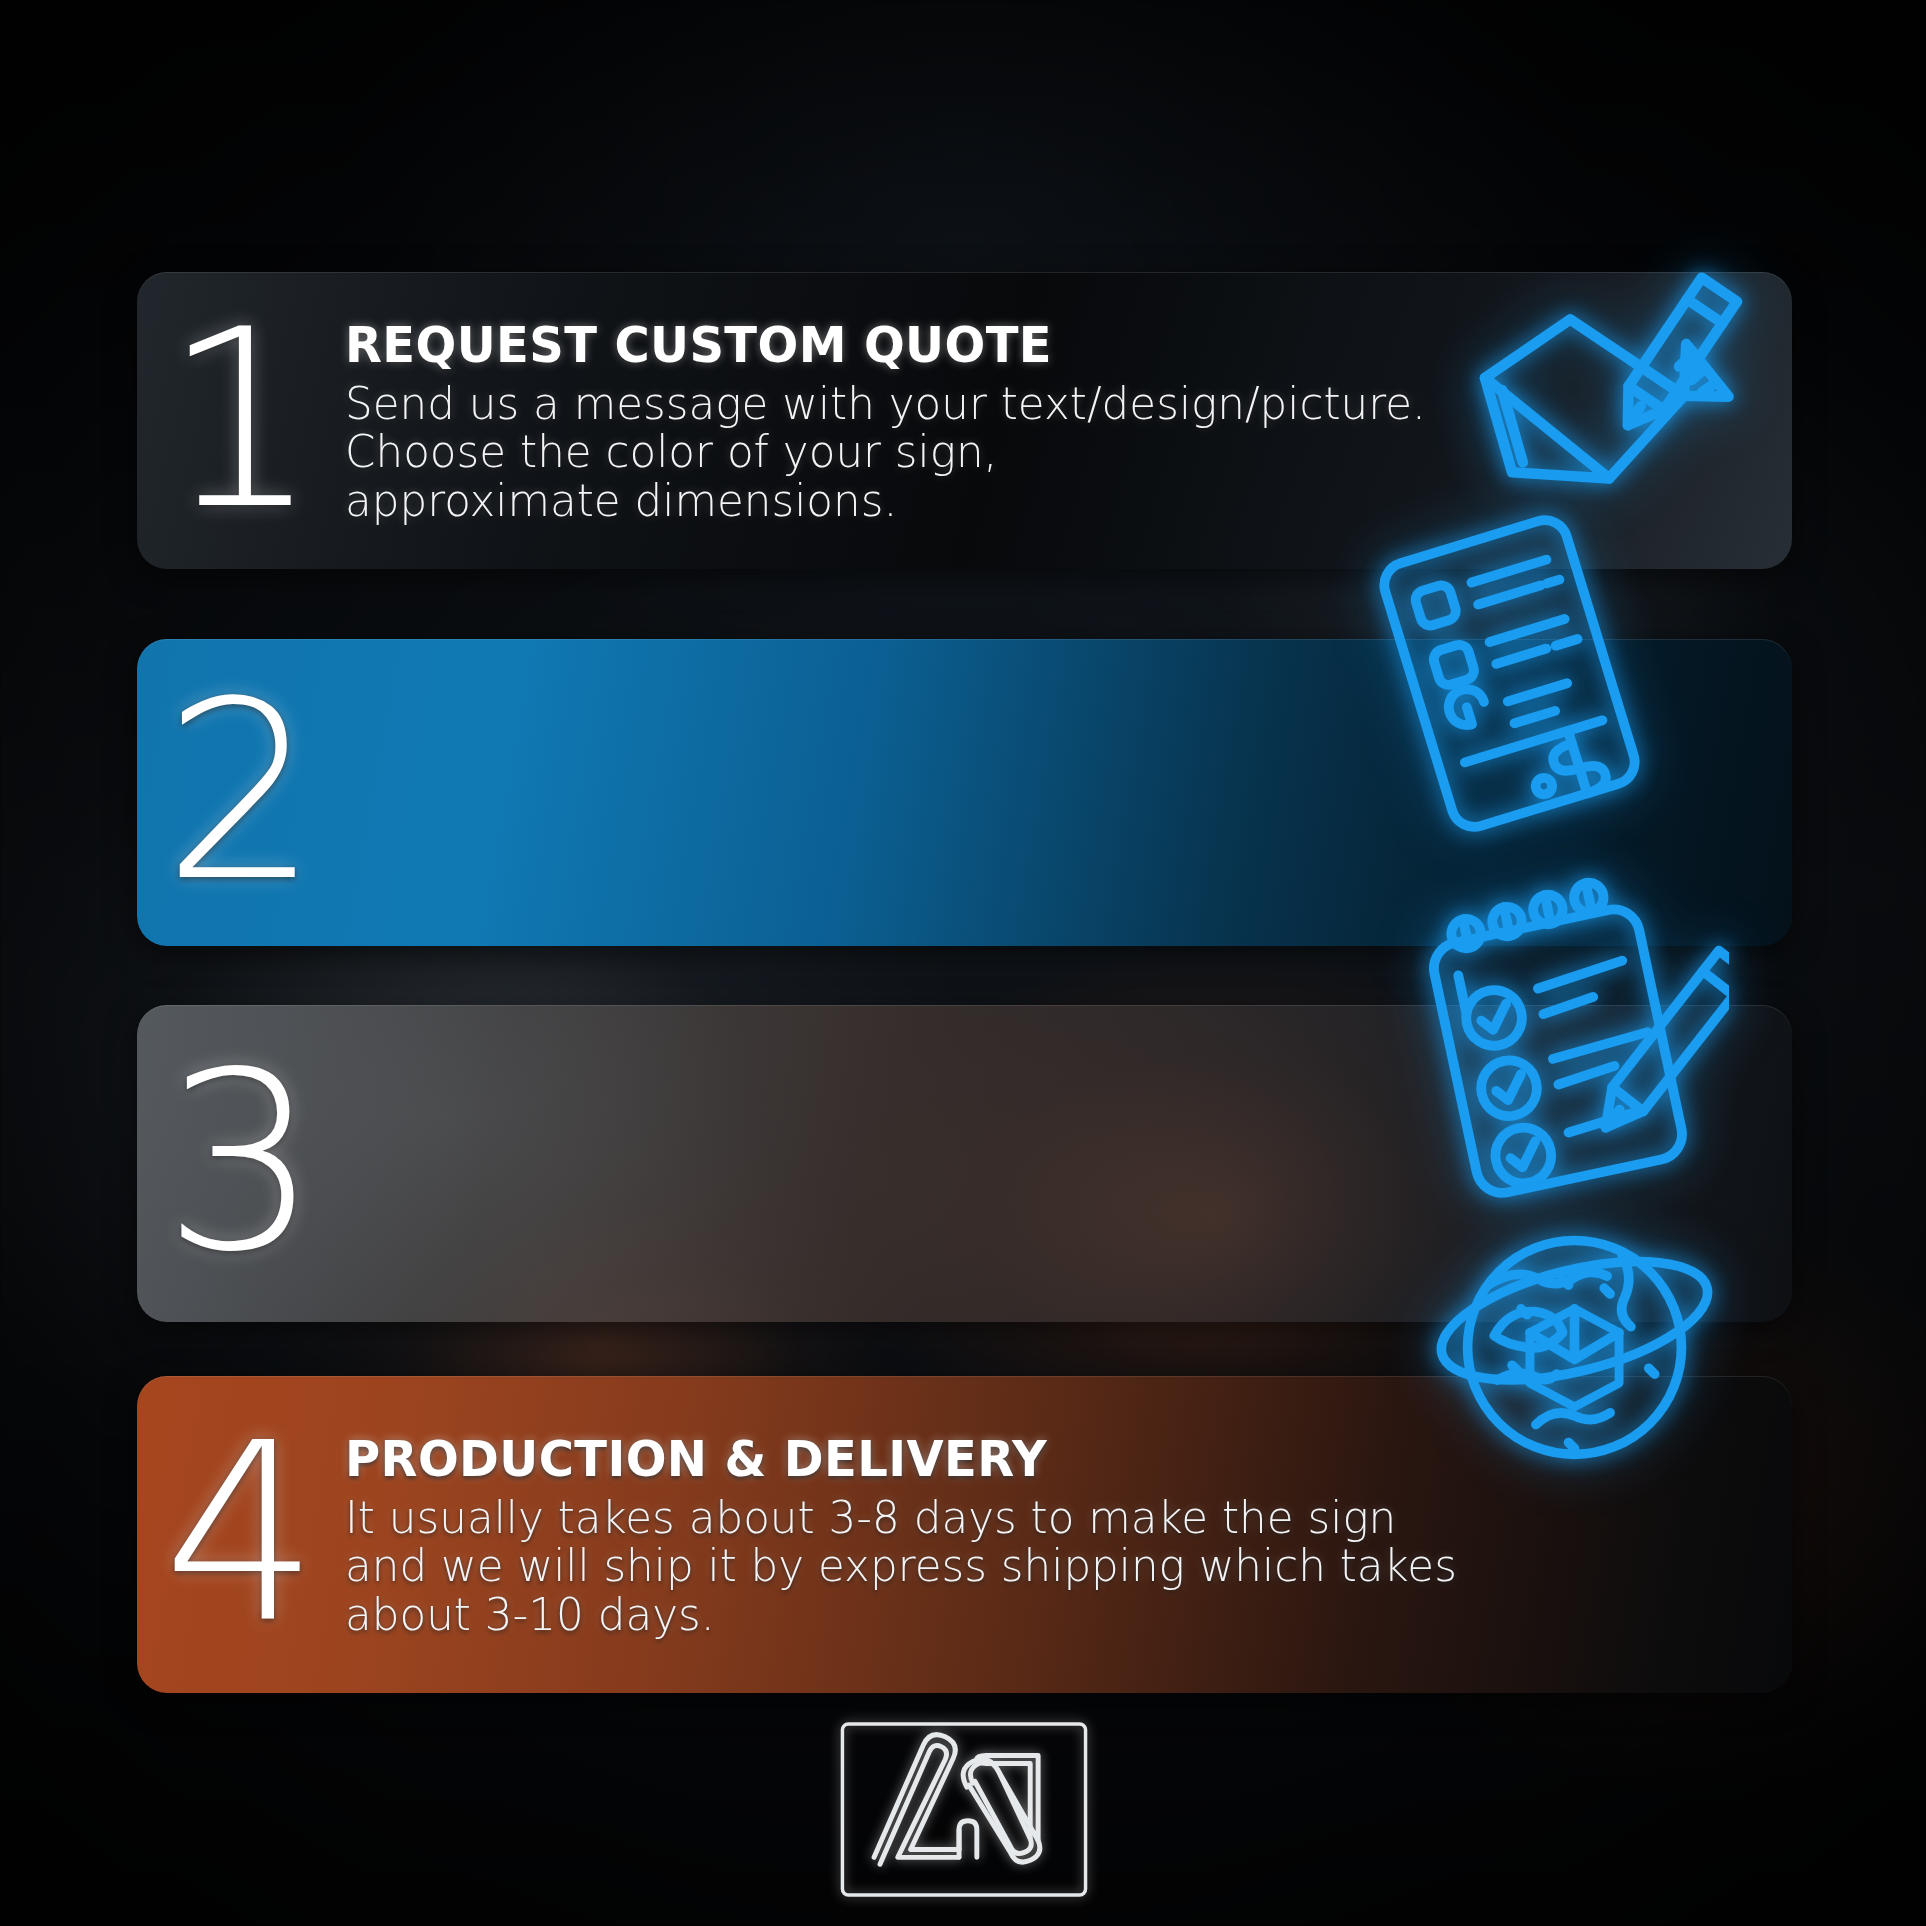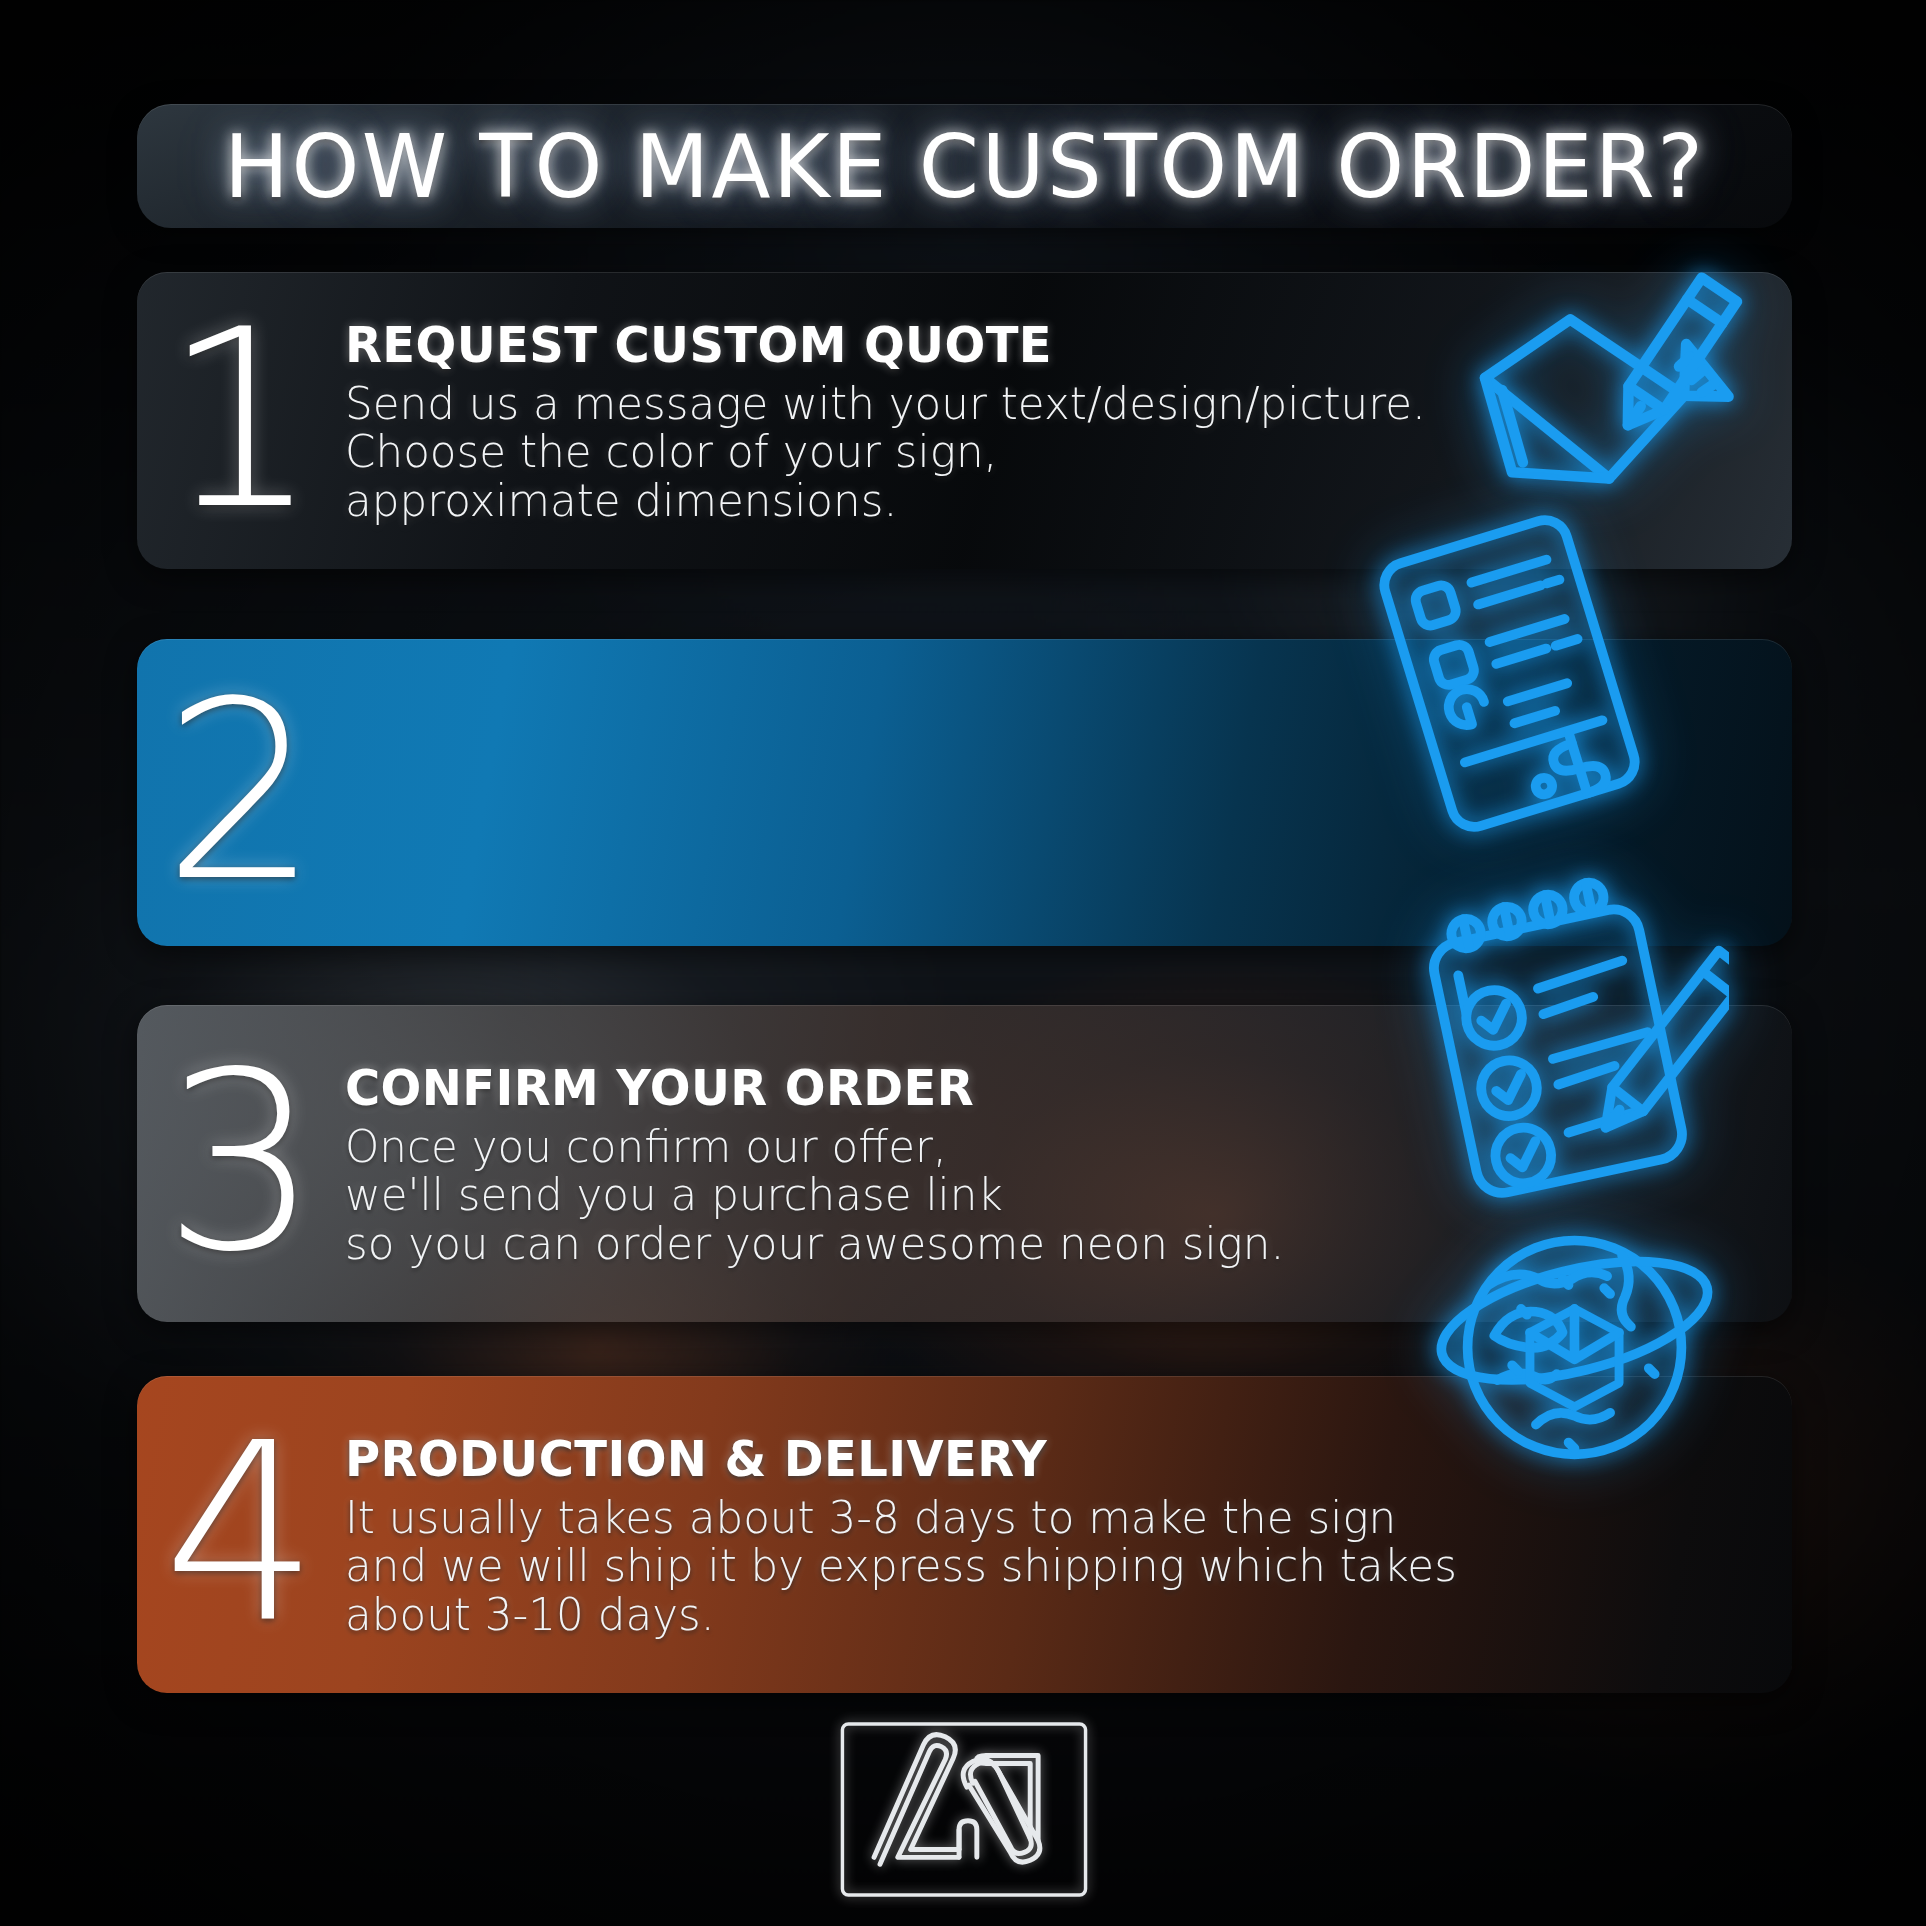--- a/index.html
+++ b/index.html
@@ -132,23 +132,20 @@
   .logo svg{display:block;filter:drop-shadow(0 0 6px rgba(255,255,255,.45));}
 </style>
 </head>
 <body>
 
 <div id="stage">
 
   <div class="bg-base"></div>
   <div class="bg-vig"></div>
 
-  <div class="title-card">
-    <div class="title-text">HOW TO MAKE CUSTOM ORDER?</div>
-  </div>
 
   <div class="step step-1">
     <div class="inner bg-1">
       <div class="sheen"></div>
       <div class="num">1</div>
       <div class="body">
         <div class="head">REQUEST CUSTOM QUOTE</div>
         <div class="desc">Send us a message with your text/design/picture.
 Choose the color of your sign,
 approximate dimensions.</div>
@@ -194,26 +191,20 @@
           <circle cx="100" cy="172" r="5"></circle>
         </g>
       </svg>
     </div>
   </div>
 
   <div class="step step-3">
     <div class="inner bg-3">
       <div class="sheen"></div>
       <div class="num">3</div>
-      <div class="body">
-        <div class="head">CONFIRM YOUR ORDER</div>
-        <div class="desc">Once you confirm our offer,
-we'll send you a purchase link
-so you can order your awesome neon sign.</div>
-      </div>
     </div>
     <div class="icon ic-3">
       <svg viewBox="0 0 200 200" fill="none" stroke="#1a9cf0" stroke-width="6" stroke-linecap="round" stroke-linejoin="round">
         <g transform="rotate(-12 100 100)">
           <rect x="30" y="28" width="128" height="156" rx="16"></rect>
           <circle cx="54" cy="24" r="9"></circle>
             <circle cx="80" cy="22" r="9"></circle>
           <circle cx="106" cy="20" r="9"></circle>
             <circle cx="132" cy="18" r="9"></circle>
           <path d="M54 15 L54 32 M80 13 L80 30 M106 11 L106 28 M132 9 L132 26"></path>

